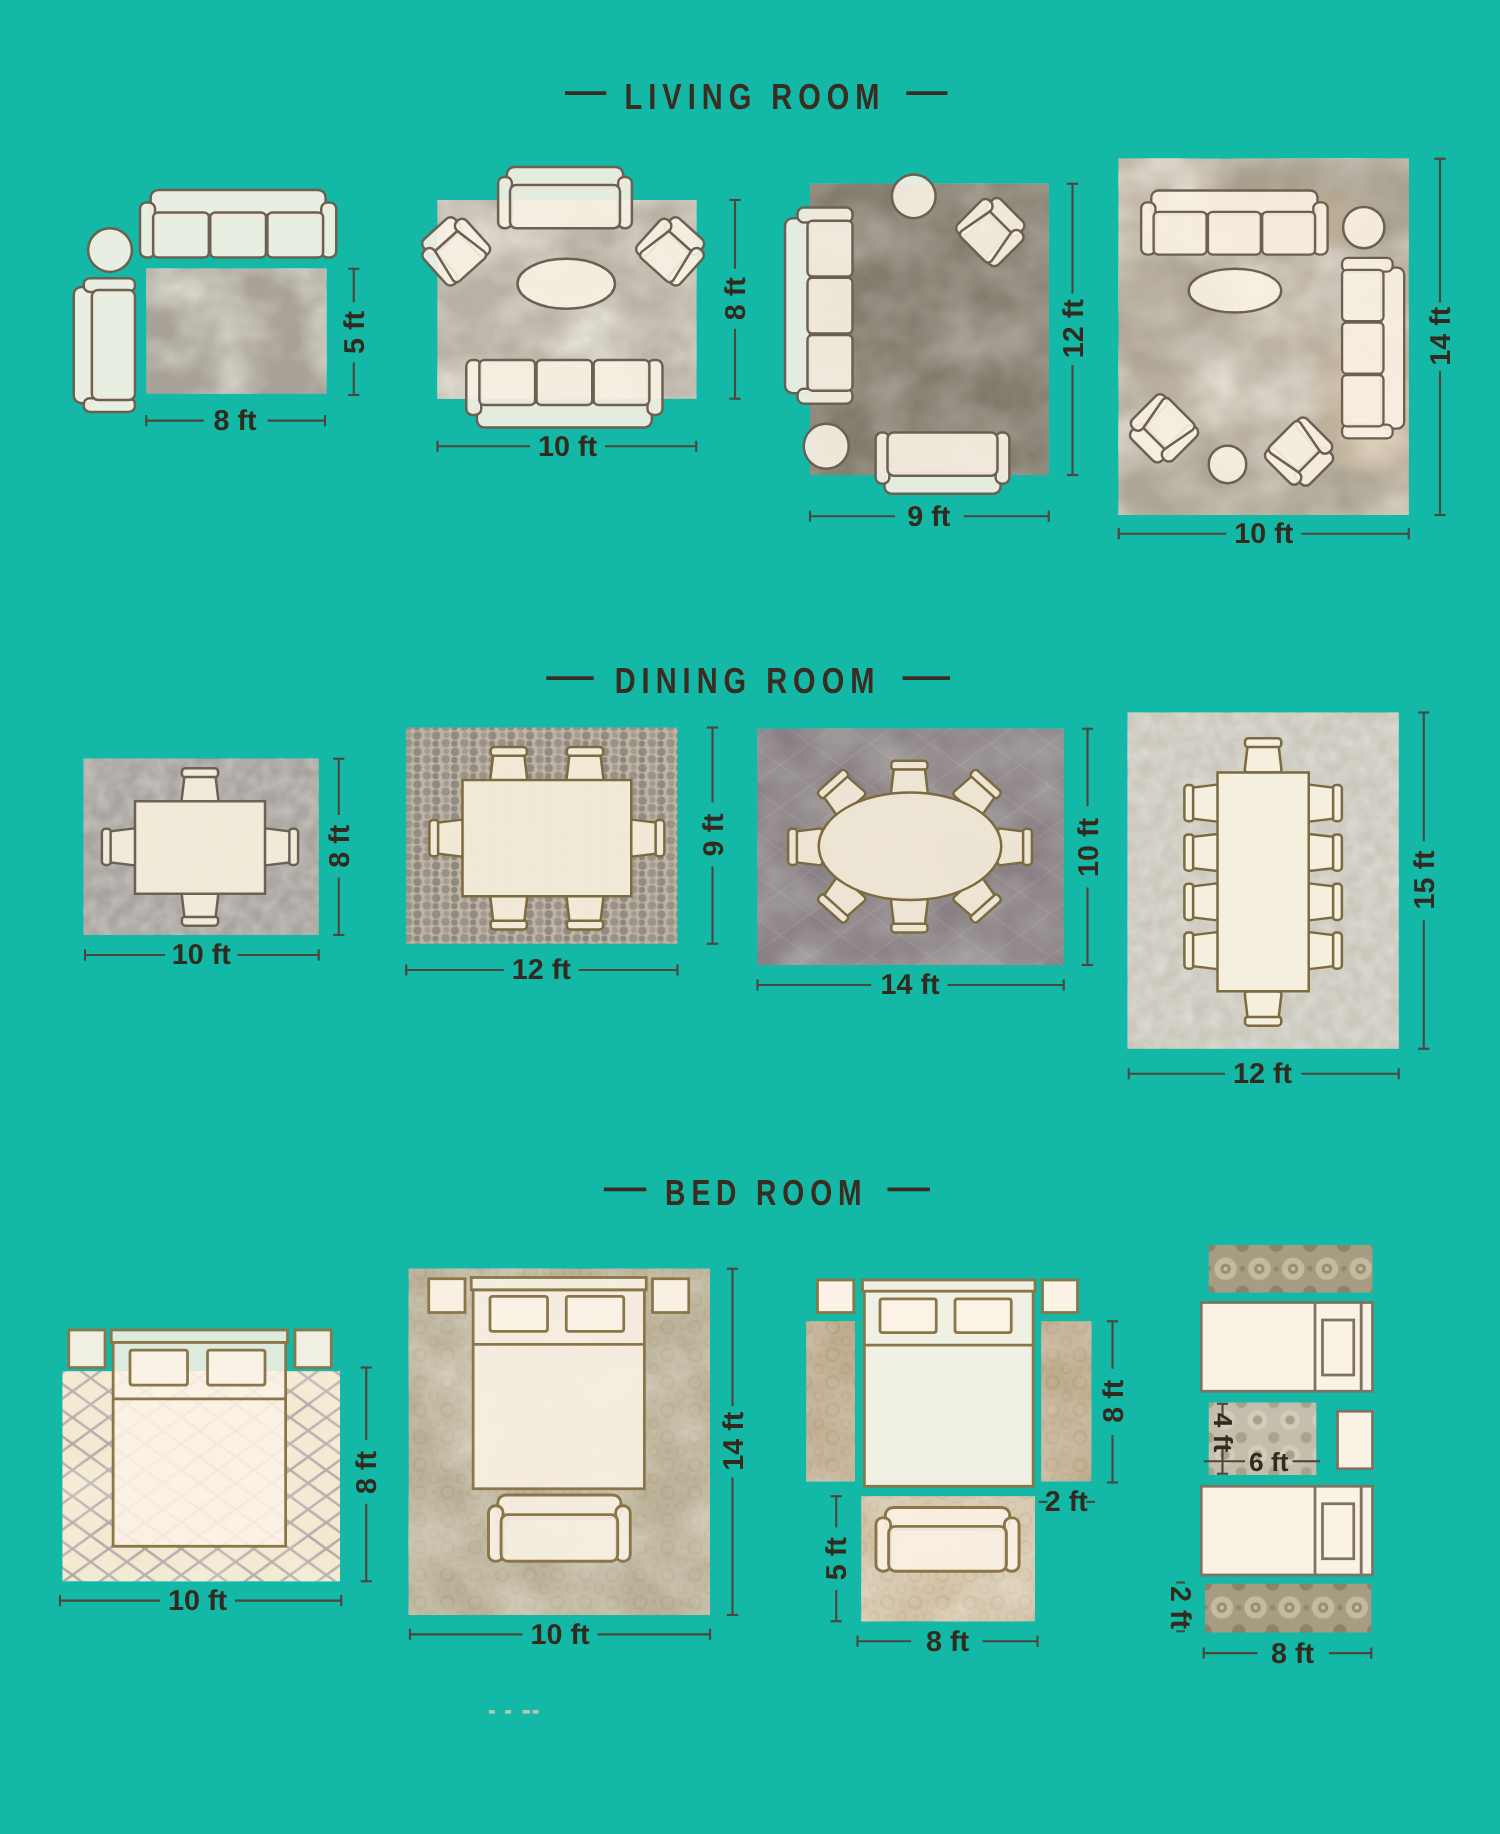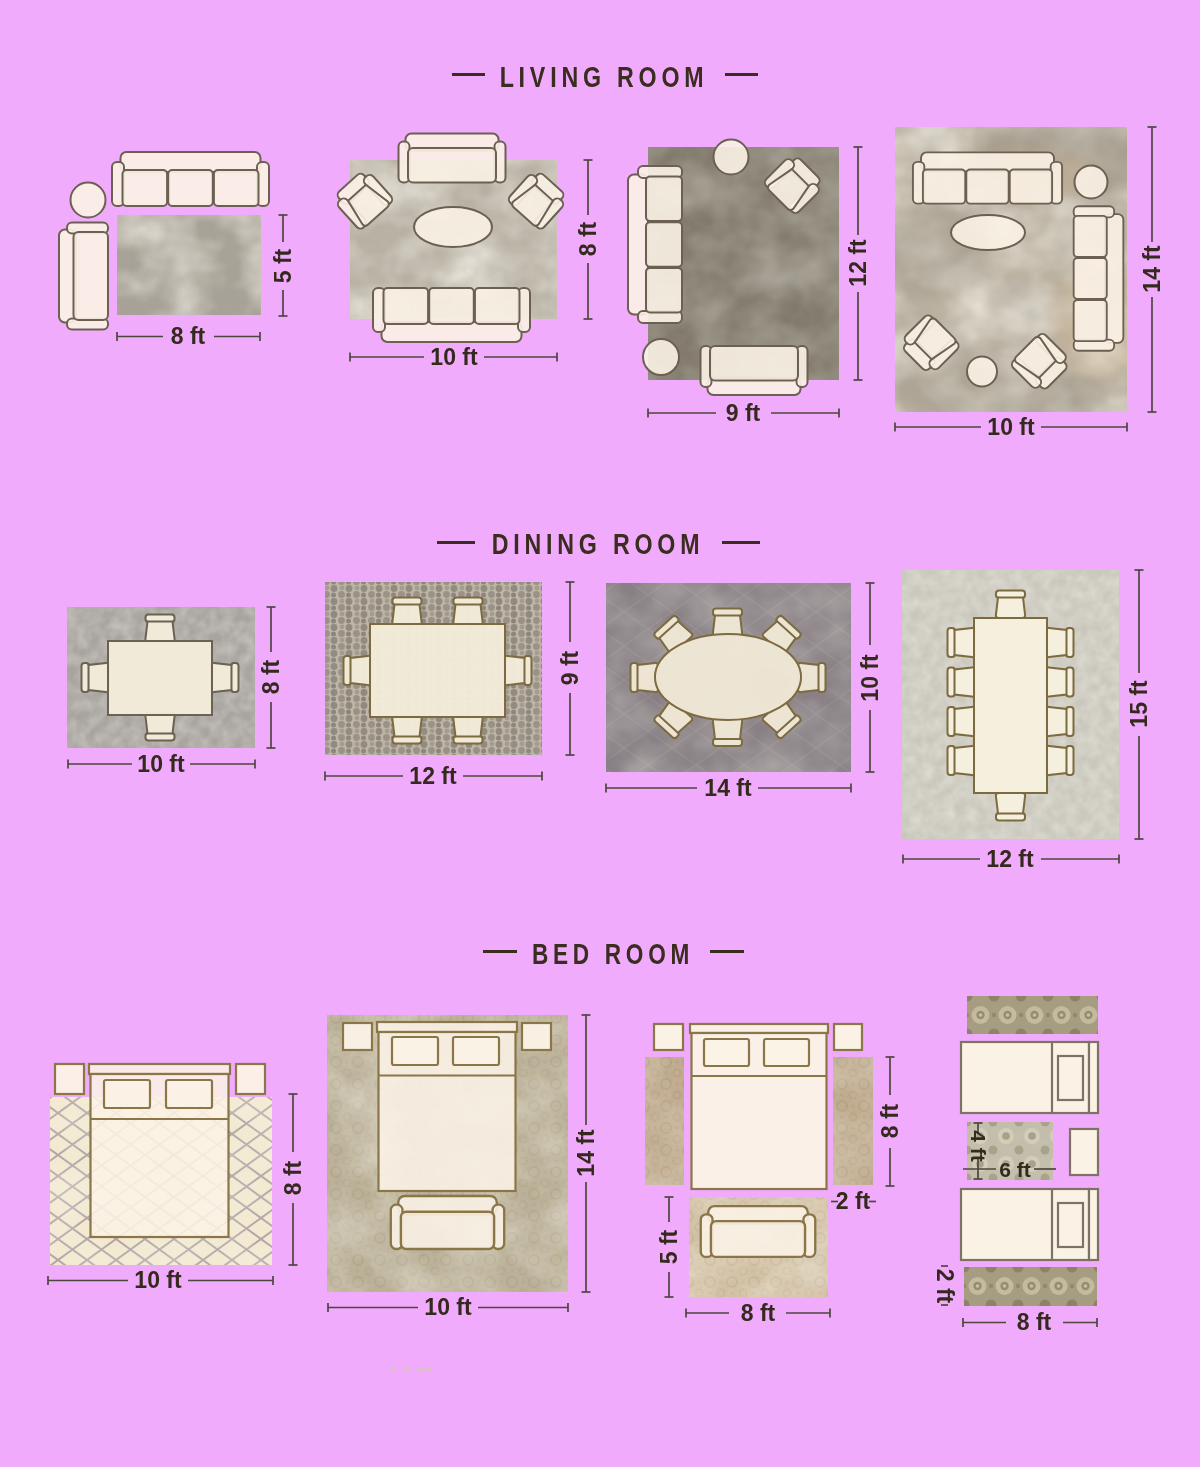--- a/index.html
+++ b/index.html
@@ -1,16 +1,16 @@
 <!DOCTYPE html>
 <html><head>
 <meta charset="utf-8">
 <style>
   html,body{margin:0;padding:0;background:#fff;}
-  .page{position:relative;width:1200px;height:1467px;background:#f0abfc;overflow:hidden;
+  .page{position:relative;width:1200px;height:1467px;background:#14b8a6;overflow:hidden;
         font-family:"Liberation Sans", sans-serif;}
   text{font-family:"Liberation Sans", sans-serif;}
 </style>
 </head>
 <body>
 <div class="page">
 <svg width="1200" height="1467" viewBox="0 0 1200 1467" xmlns="http://www.w3.org/2000/svg">
 <defs>
 
   <filter id="blotchD" x="0%" y="0%" width="100%" height="100%">

